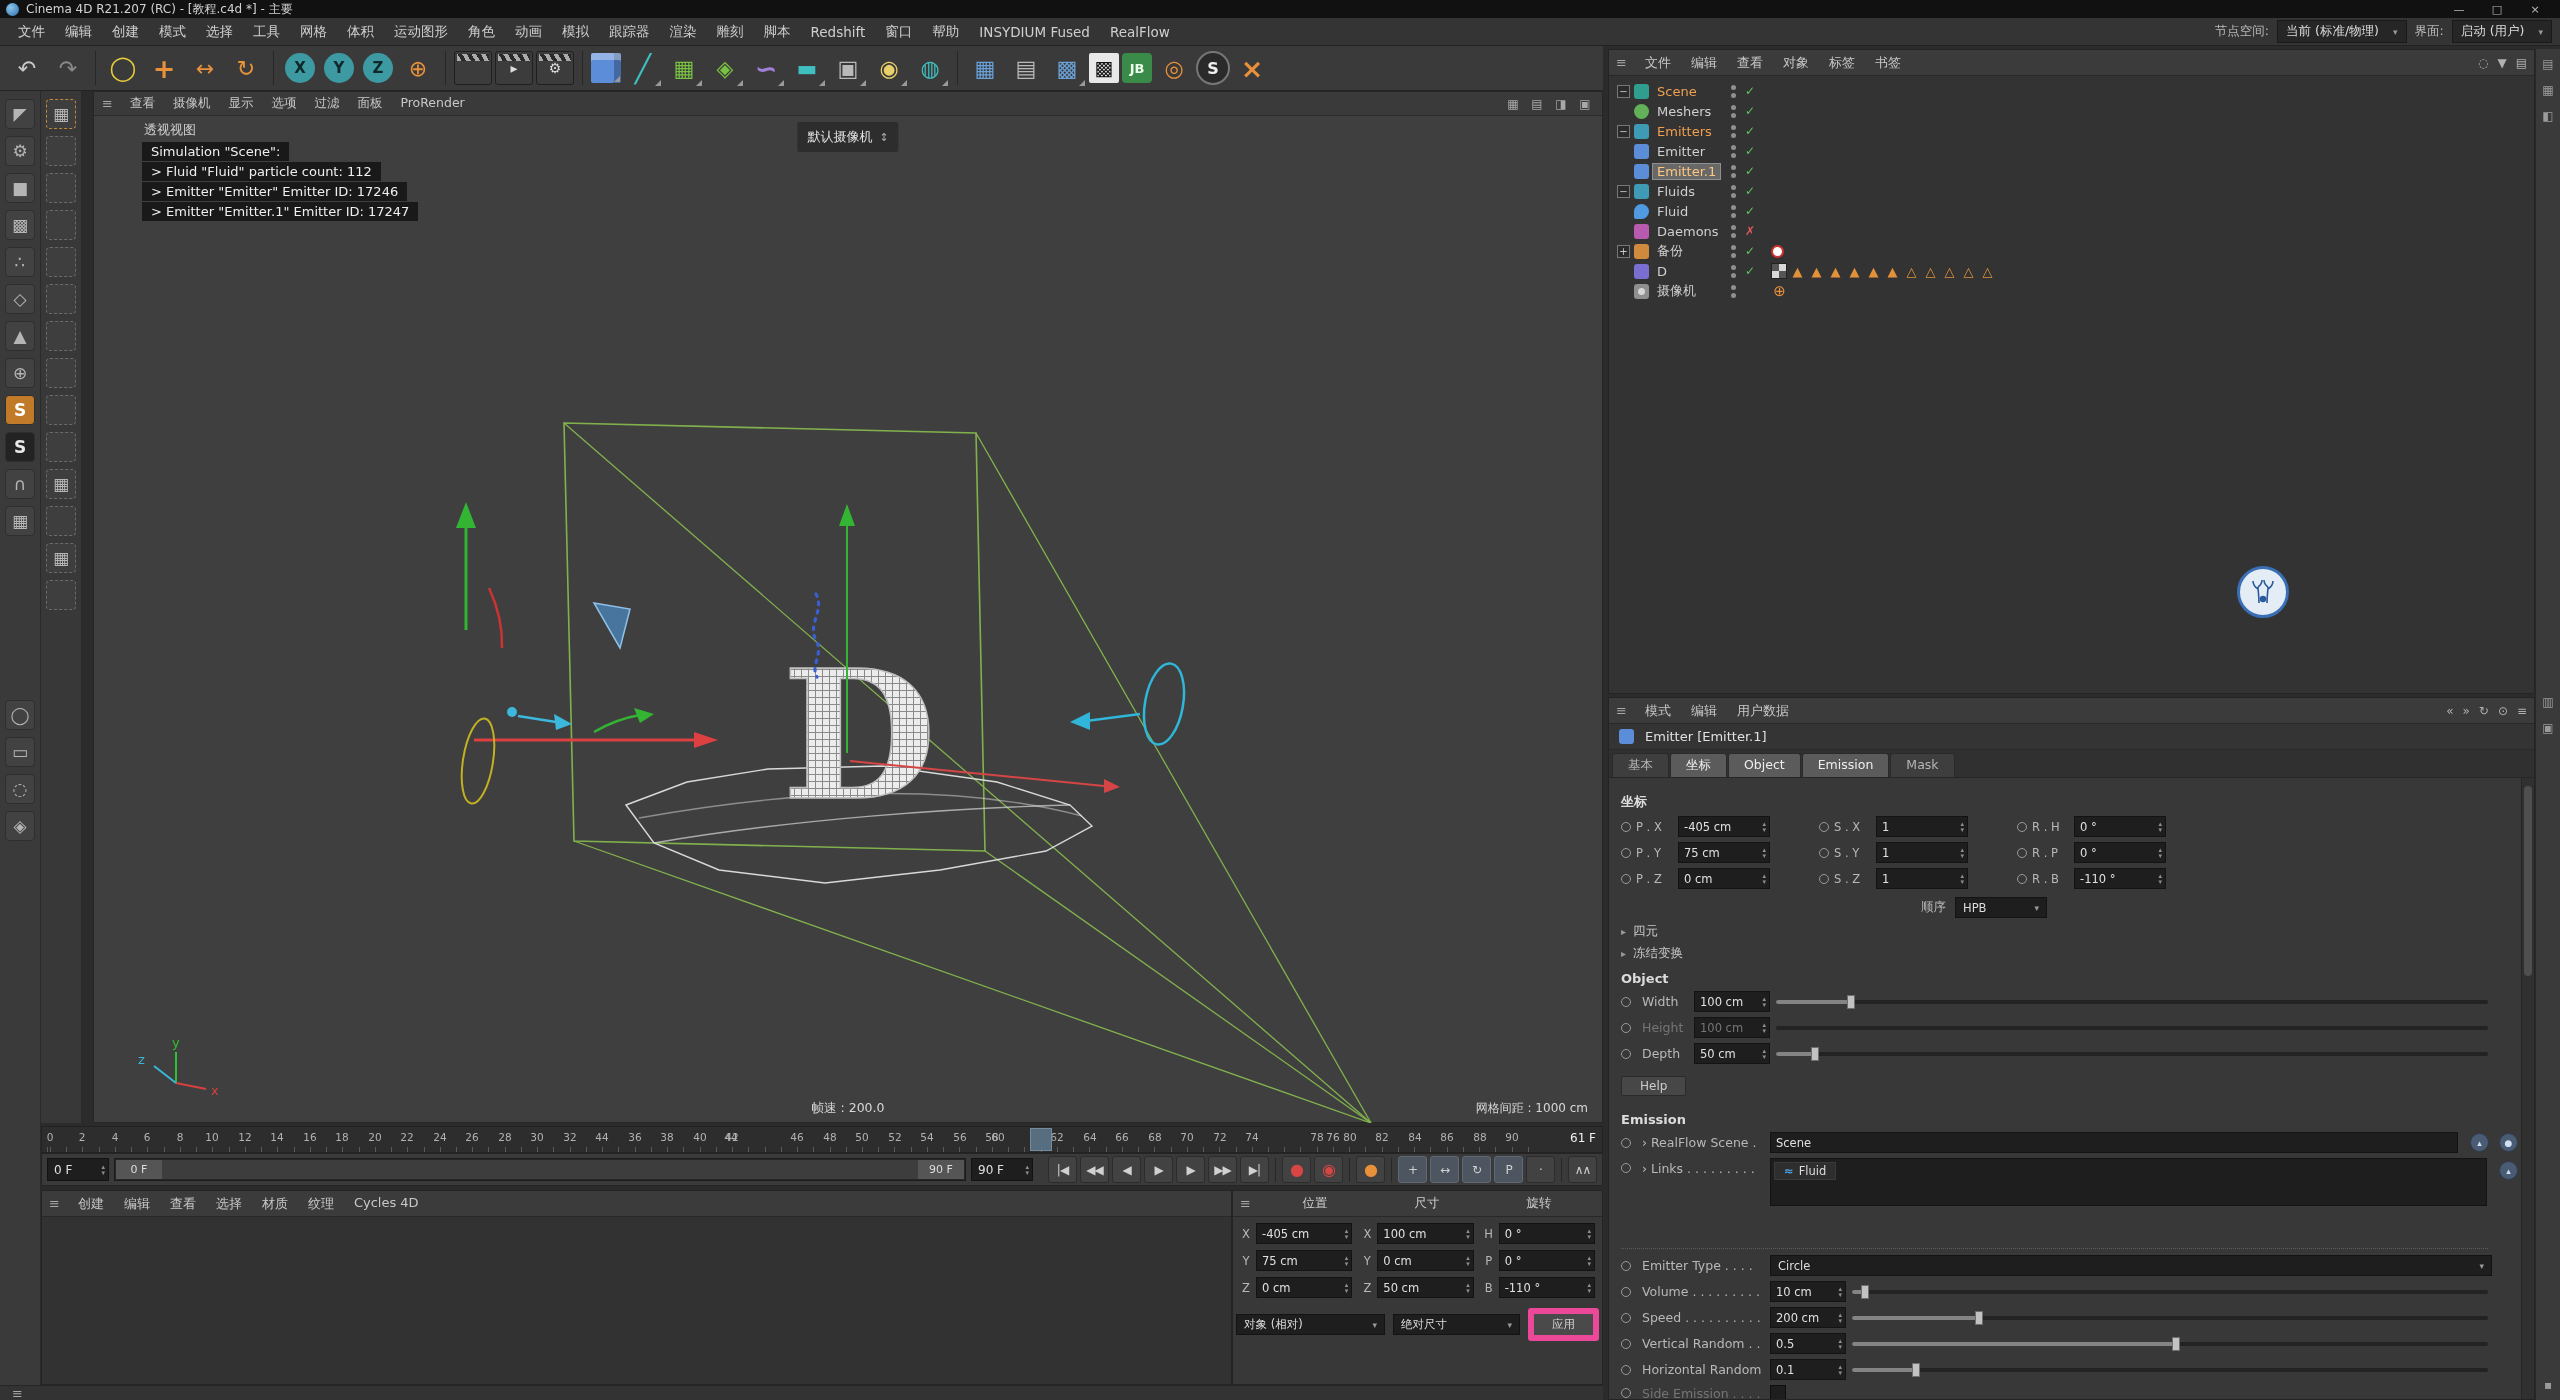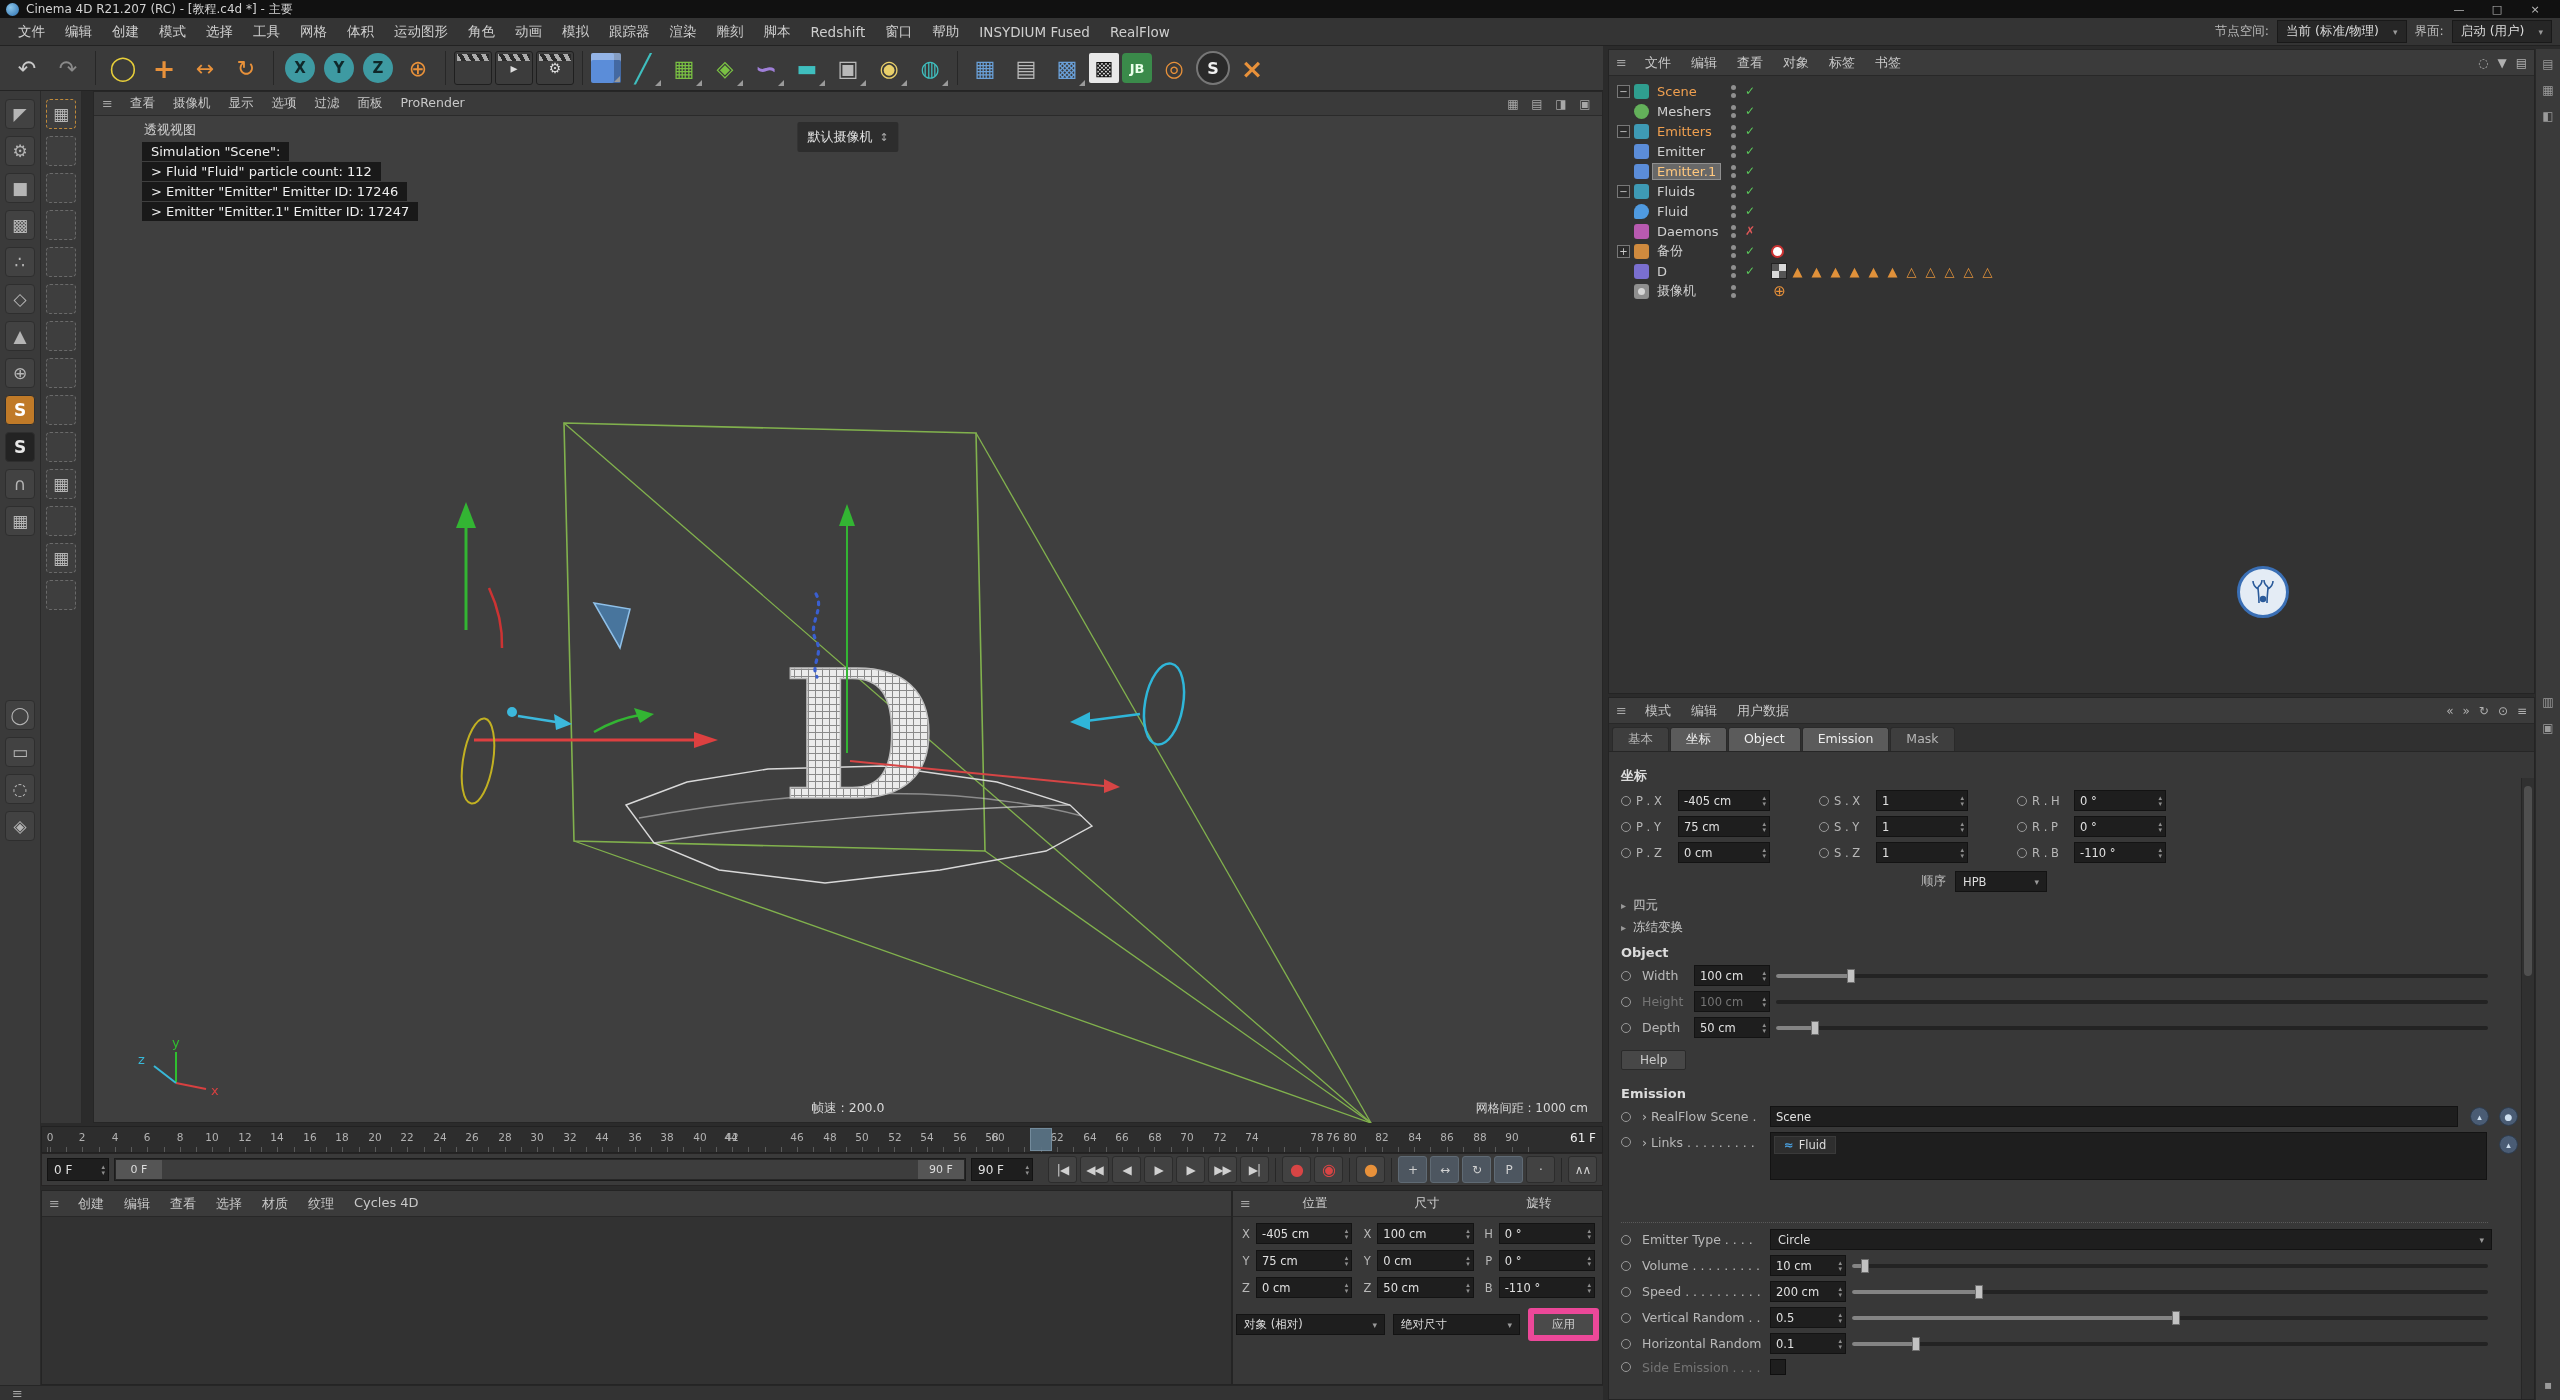--- a/index.html
+++ b/index.html
@@ -958,20 +958,24 @@
       </span>
     <span class="rights">
 
     <span>«</span>
         <span>»</span>
         <span>↻</span>
         <span>⊙</span>
         <span>≡</span>
       </span>
   </div>
+  <div class="am-title">
+    <span class="oi oi-emitter"></span>
+    <span>Emitter [Emitter.1]</span>
+  </div>
   <div class="am-tabs">
 
   <span class="tab">基本</span>
       <span class="tab active">坐标</span>
       <span class="tab active">Object</span>
       <span class="tab active">Emission</span>
       <span class="tab">Mask</span>
     </div>
   <div class="am-body">
     <div class="am-sec">坐标</div>

